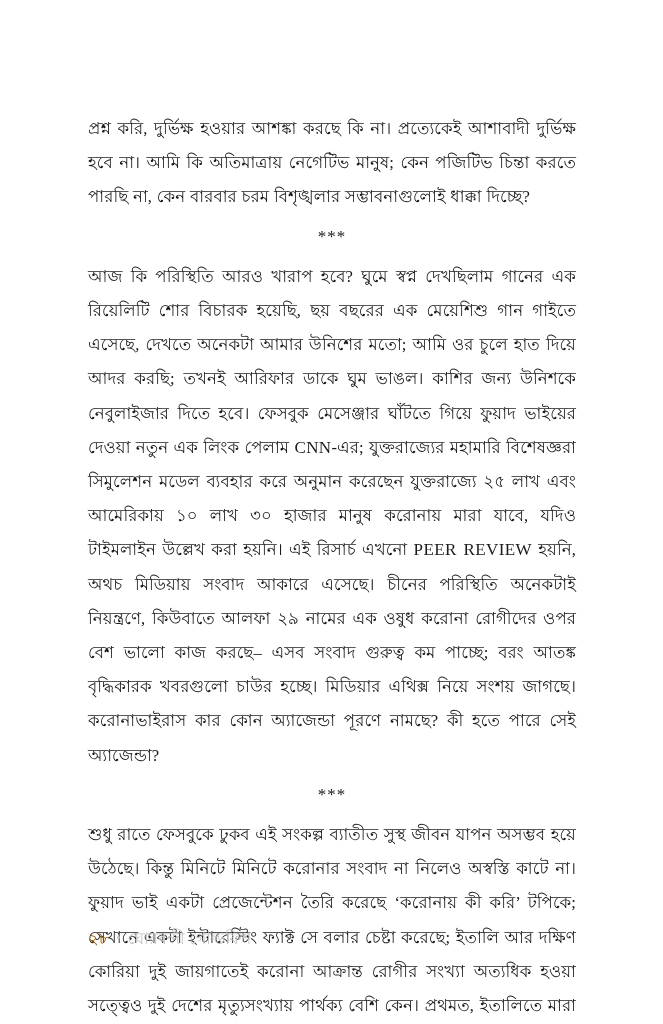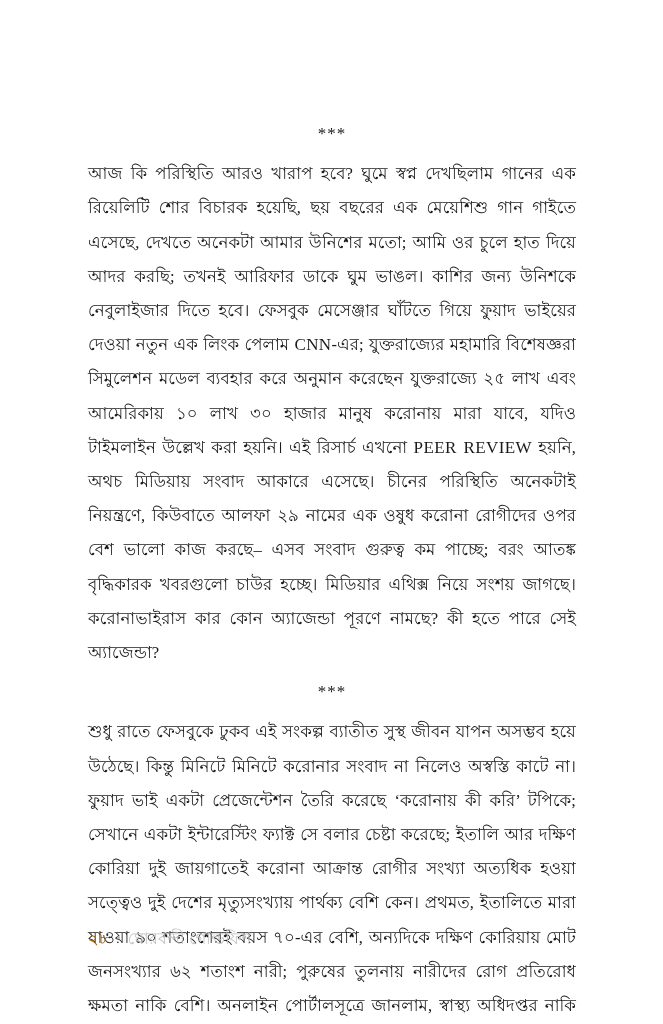--- a/index.html
+++ b/index.html
@@ -91,20 +91,21 @@
     letter-spacing: 0.3px;
   }
 </style>
 </head>
 <body>
 
 <div class="page">
 
   <div class="text-block">
 
+    <p class="para">প্রশ্ন করি, দুর্ভিক্ষ হওয়ার আশঙ্কা করছে কি না। প্রত্যেকেই আশাবাদী দুর্ভিক্ষ হবে না। আমি কি অতিমাত্রায় নেগেটিভ মানুষ; কেন পজিটিভ চিন্তা করতে পারছি না, কেন বারবার চরম বিশৃঙ্খলার সম্ভাবনাগুলোই ধাক্কা দিচ্ছে?</p>
 
     <div class="sep">***</div>
 
     <p class="para"><span>আজ কি পরিস্থিতি আরও খারাপ হবে? ঘুমে স্বপ্ন দেখছিলাম গানের এক রিয়েলিটি শোর বিচারক হয়েছি, ছয় বছরের এক মেয়েশিশু গান গাইতে এসেছে, দেখতে অনেকটা আমার উনিশের মতো; আমি ওর চুলে হাত দিয়ে আদর করছি; তখনই আরিফার ডাকে ঘুম ভাঙল। কাশির জন্য উনিশকে নেবুলাইজার দিতে হবে। ফেসবুক মেসেঞ্জার ঘাঁটতে গিয়ে ফুয়াদ ভাইয়ের দেওয়া নতুন এক লিংক পেলাম </span><span class="latin">CNN</span><span>-এর; যুক্তরাজ্যের মহামারি বিশেষজ্ঞরা সিমুলেশন মডেল ব্যবহার করে অনুমান করেছেন যুক্তরাজ্যে ২৫ লাখ এবং আমেরিকায় ১০ লাখ ৩০ হাজার মানুষ করোনায় মারা যাবে, যদিও টাইমলাইন উল্লেখ করা হয়নি। এই রিসার্চ এখনো </span><span class="latin">PEER REVIEW</span><span> হয়নি, অথচ মিডিয়ায় সংবাদ আকারে এসেছে। চীনের পরিস্থিতি অনেকটাই নিয়ন্ত্রণে, কিউবাতে আলফা ২৯ নামের এক ওষুধ করোনা রোগীদের ওপর বেশ ভালো কাজ করছে– এসব সংবাদ গুরুত্ব কম পাচ্ছে; বরং আতঙ্ক বৃদ্ধিকারক খবরগুলো চাউর হচ্ছে। মিডিয়ার এথিক্স নিয়ে সংশয় জাগছে। করোনাভাইরাস কার কোন অ্যাজেন্ডা পূরণে নামছে? কী হতে পারে সেই অ্যাজেন্ডা?</span></p>
 
     <div class="sep">***</div>
 
     <p class="para">শুধু রাতে ফেসবুকে ঢুকব এই সংকল্প ব্যাতীত সুস্থ জীবন যাপন অসম্ভব হয়ে উঠেছে। কিন্তু মিনিটে মিনিটে করোনার সংবাদ না নিলেও অস্বস্তি কাটে না। ফুয়াদ ভাই একটা প্রেজেন্টেশন তৈরি করেছে ‘করোনায় কী করি’ টপিকে; সেখানে একটা ইন্টারেস্টিং ফ্যাক্ট সে বলার চেষ্টা করেছে; ইতালি আর দক্ষিণ কোরিয়া দুই জায়গাতেই করোনা আক্রান্ত রোগীর সংখ্যা অত্যধিক হওয়া সত্ত্বেও দুই দেশের মৃত্যুসংখ্যায় পার্থক্য বেশি কেন। প্রথমত, ইতালিতে মারা যাওয়া ৯০ শতাংশেরই বয়স ৭০-এর বেশি, অন্যদিকে দক্ষিণ কোরিয়ায় মোট জনসংখ্যার ৬২ শতাংশ নারী; পুরুষের তুলনায় নারীদের রোগ প্রতিরোধ ক্ষমতা নাকি বেশি। অনলাইন পোর্টালসূত্রে জানলাম, স্বাস্থ্য অধিদপ্তর নাকি স্বীকার করেছে করোনা গণসংক্রমিত হয়েছে, প্রয়োজনে কিছু জেলা লকডাউন করে দেওয়া হতে পারে। গণস্বাস্থ্য অধিদপ্তর দাবি করছে তারা মাত্র ২০০</p>
 
   </div>

